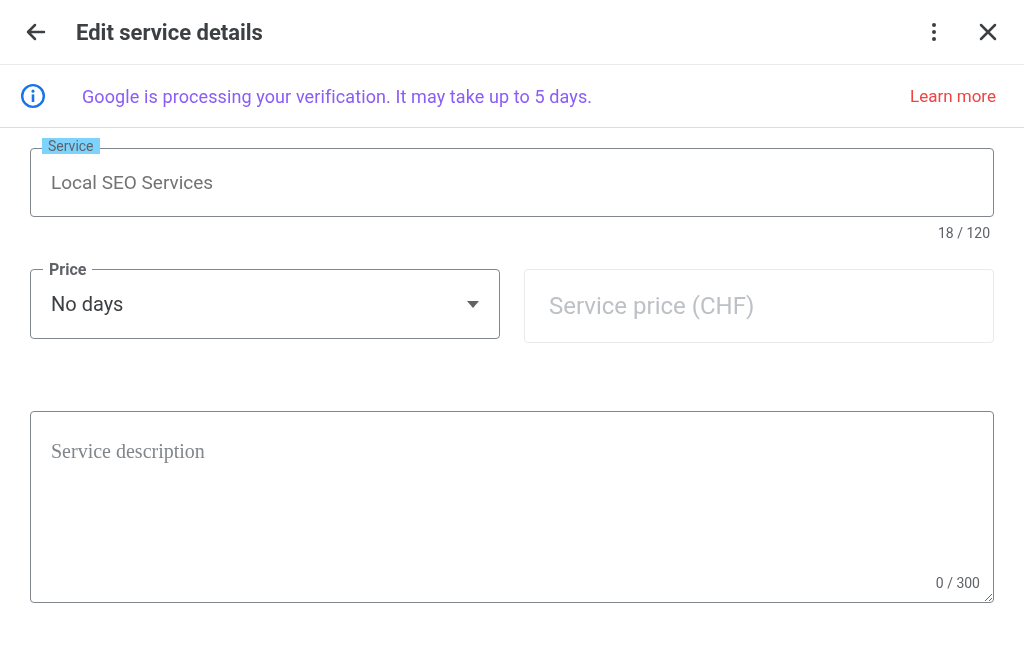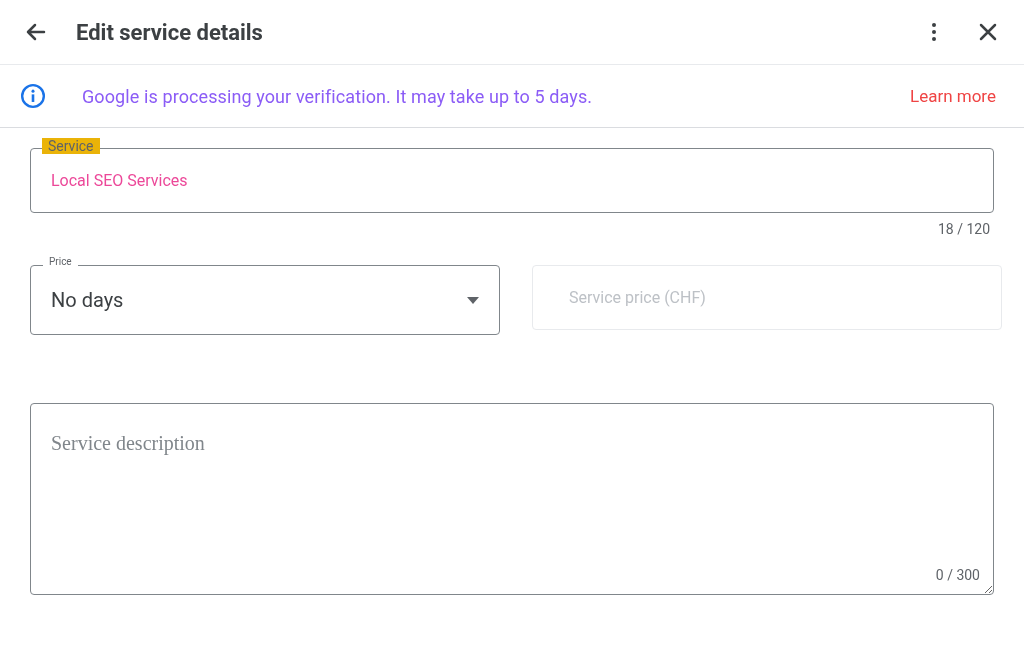--- a/index.html
+++ b/index.html
@@ -77,32 +77,32 @@
       padding: 0 30px;
     }
     .field-wrap {
       position: relative;
       margin-top: 20px;
     }
     .field-label {
       position: absolute;
       top: -10px;
       left: 12px;
-      background: #eab308;
+      background: #7dd3fc;
       padding: 0 6px;
       font-size: 14px;
       color: #5f6368;
     }
     .field-input {
       width: 100%;
       border: 1px solid #80868b;
       border-radius: 4px;
       padding: 22px 20px;
-      font-size: 16px;
-      color: #ec4899;
+      font-size: 19px;
+      color: #737373;
       font-family: inherit;
       outline: none;
     }
     .field-counter {
       text-align: right;
       font-size: 14px;
       color: #5f6368;
       margin-top: 8px;
       padding-right: 4px;
     }
@@ -126,41 +126,41 @@
       cursor: pointer;
       font-size: 20px;
       color: #3c4043;
     }
     .select-label {
       position: absolute;
       top: -10px;
       left: 12px;
       background: #fff;
       padding: 0 6px;
-      font-size: 10px;
-      color: #5f6368;
+      font-size: 16px;
+      color: #5f6368;
+      font-weight: bold;
     }
     .dropdown-icon {
       width: 0;
       height: 0;
       border-left: 6px solid transparent;
       border-right: 6px solid transparent;
       border-top: 7px solid #5f6368;
     }
     .disabled-input {
       width: 100%;
       border: 1px solid #e8eaed;
       border-radius: 4px;
-      padding: 22px 36px;
-      font-size: 16px;
+      padding: 22px 24px;
+      font-size: 24px;
       color: #bdc1c6;
       font-family: inherit;
       outline: none;
       background: #fff;
-      margin-left: 8px;
     }
     .disabled-input::placeholder {
       color: #bdc1c6;
     }
     .textarea-wrap {
       position: relative;
       margin-top: 68px;
     }
     .textarea-field {
       width: 100%;

